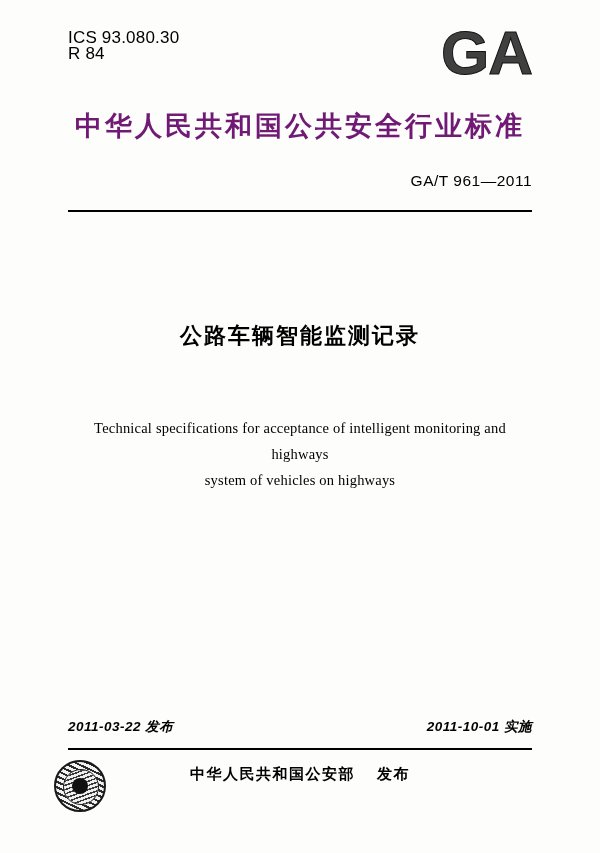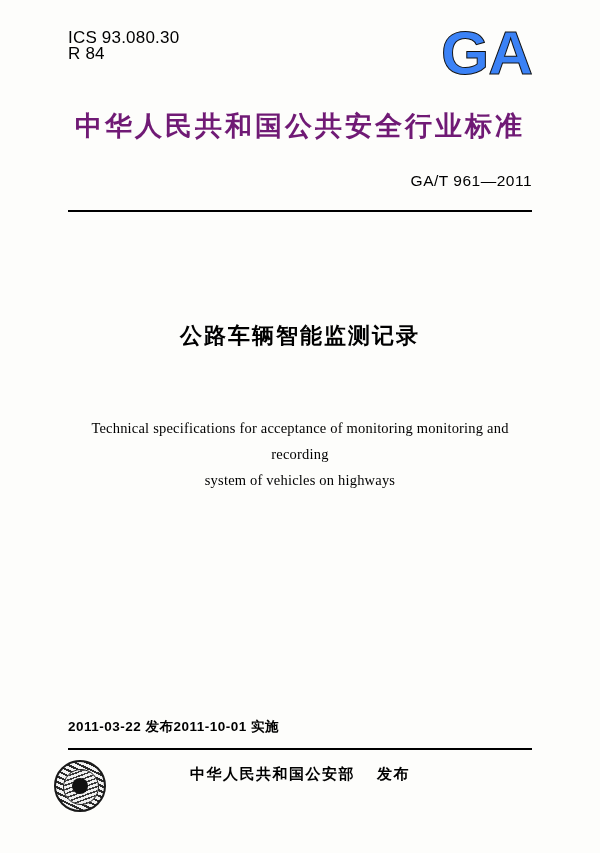--- a/index.html
+++ b/index.html
@@ -37,21 +37,21 @@
 
   .ga-logo {
     position: absolute;
     right: 68px;
     top: 22px;
     font-family: "Liberation Sans", sans-serif;
     font-weight: bold;
     font-size: 62px;
     line-height: 62px;
     letter-spacing: -1px;
-    color: #3b82f6;
+    color: #404040;
     -webkit-text-stroke: 1px #111;
   }
 
   .national-title {
     position: absolute;
     left: 0;
     right: 0;
     top: 108px;
     text-align: center;
     font-family: "Liberation Sans", sans-serif;
@@ -103,24 +103,26 @@
     letter-spacing: 0.2px;
   }
 
   
   .dates {
     position: absolute;
     left: 68px;
     right: 68px;
     top: 718px;
     display: flex;
+    justify-content: space-between;
     font-family: "Liberation Sans", sans-serif;
     font-weight: bold;
     font-size: 13.5px;
     letter-spacing: 0.5px;
+    font-style: italic;
   }
 
   .rule-bottom {
     position: absolute;
     left: 68px;
     right: 68px;
     top: 748px;
     border-top: 2.5px solid #000;
   }
 
@@ -198,21 +200,21 @@
 
   <div class="std-number">GA/T 961—2011</div>
 
   <div class="rule"></div>
 
   <div class="doc-title">
     <span class="l1">公路车辆智能监测记录</span>
   </div>
 
   <div class="doc-title-en">
-    <div>Technical specifications for acceptance of monitoring monitoring and recording</div>
+    <div>Technical specifications for acceptance of intelligent monitoring and highways</div>
     <div>system of vehicles on highways</div>
   </div>
 
   <div class="dates">
     <div>2011-03-22 发布</div>
     <div>2011-10-01 实施</div>
   </div>
 
   <div class="rule-bottom"></div>
 

